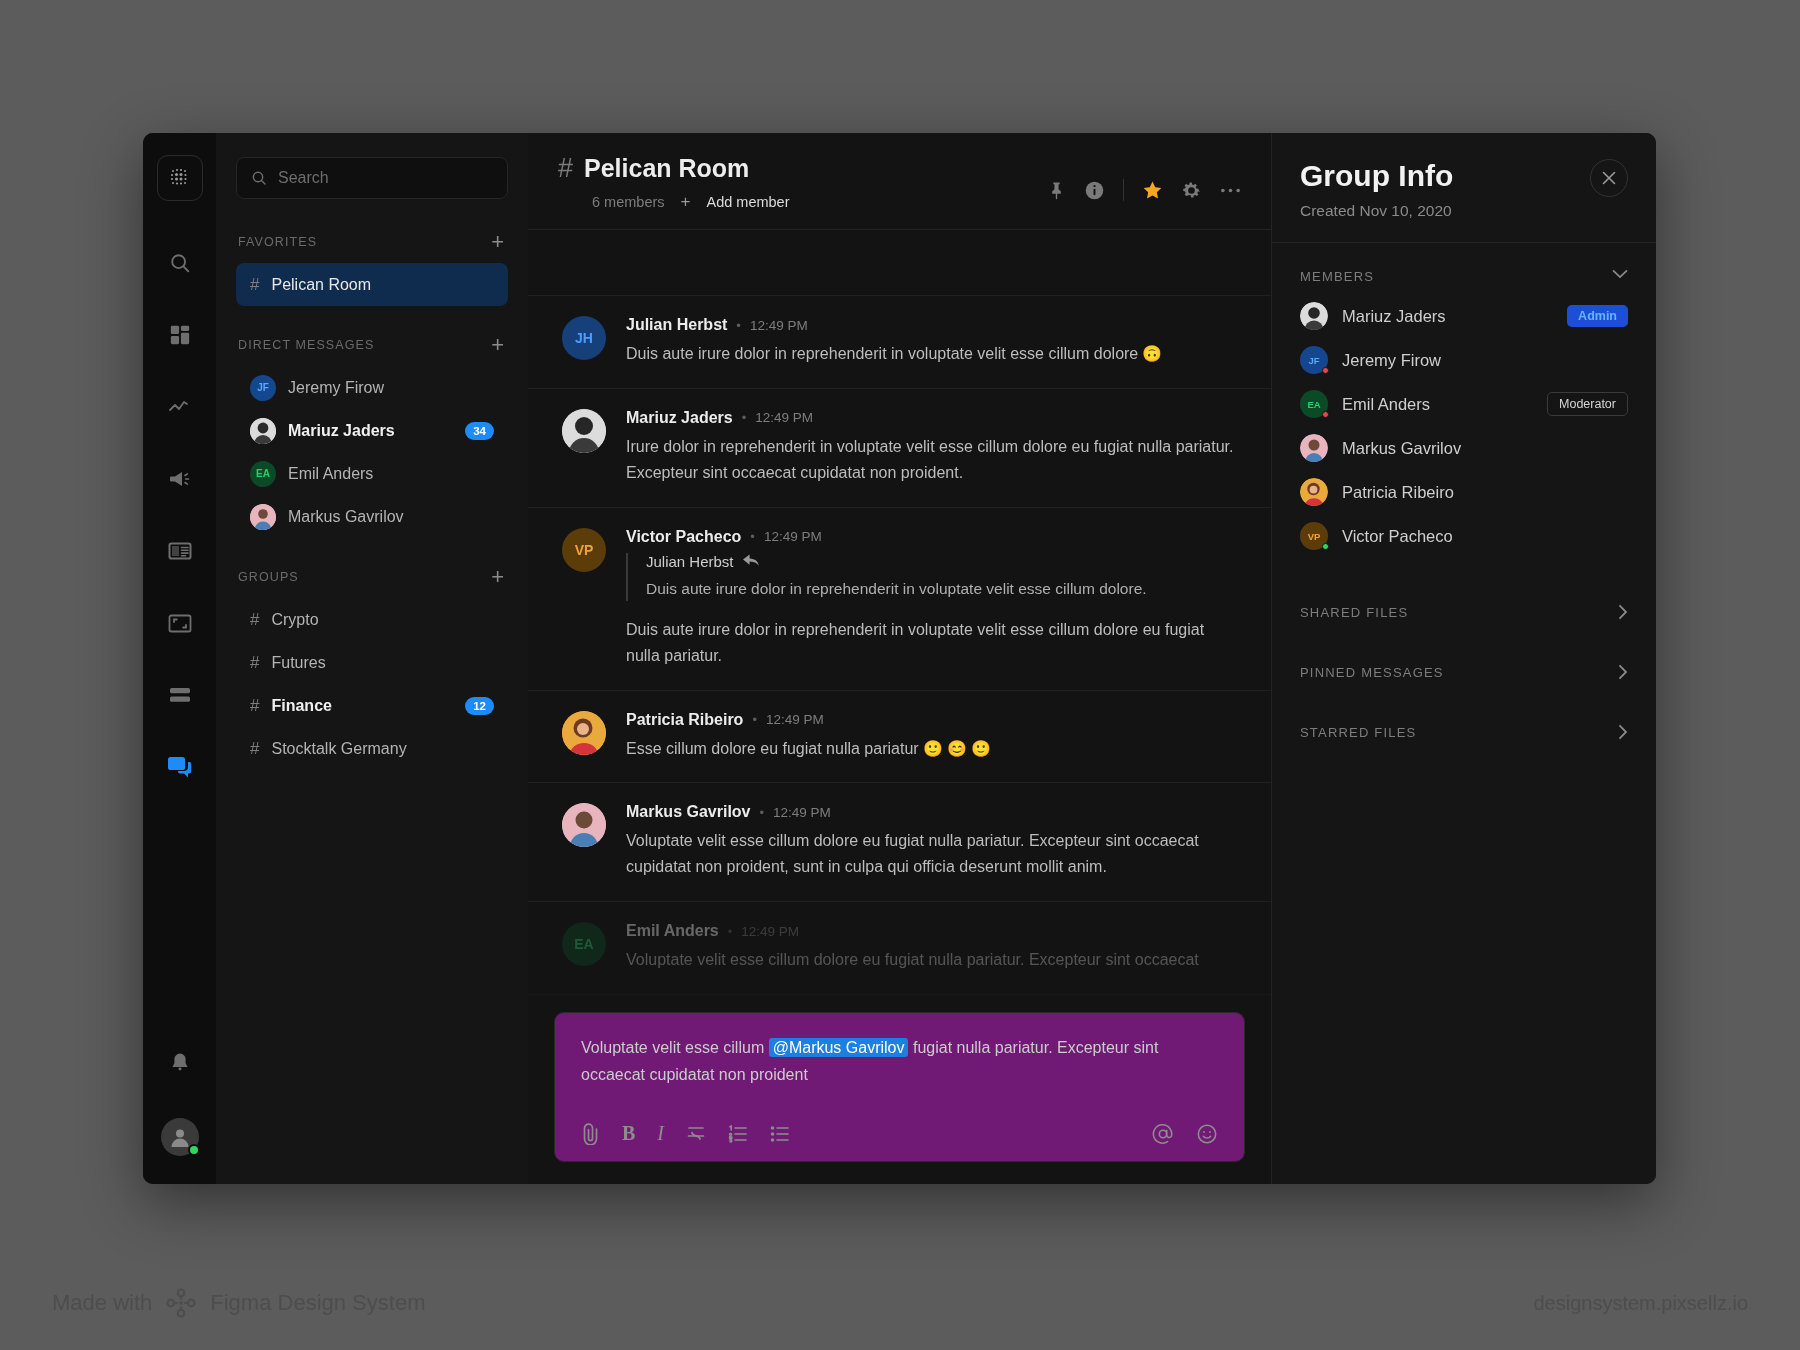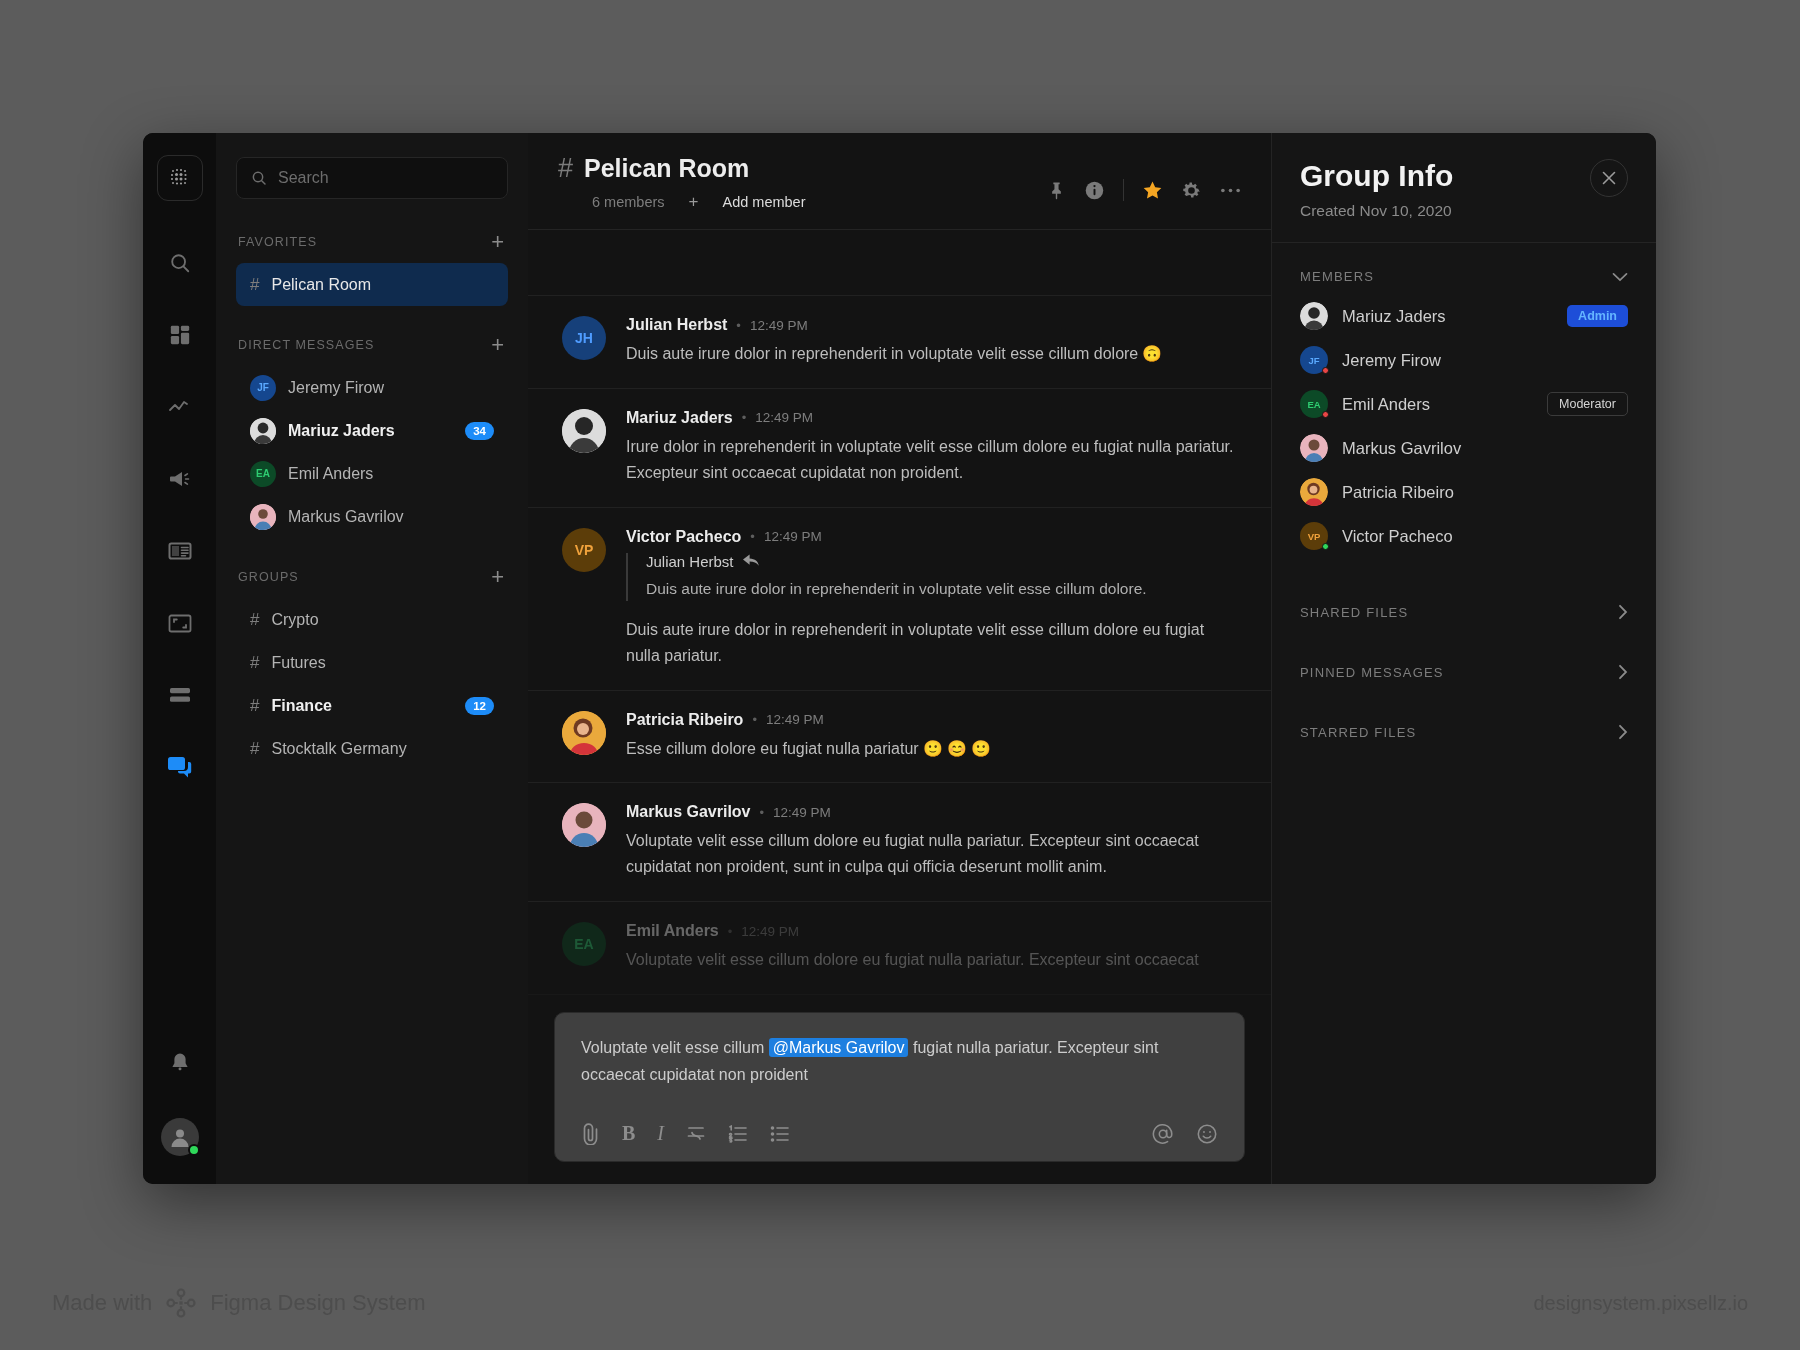--- a/index.html
+++ b/index.html
@@ -103,21 +103,21 @@
   
   .center { flex: 1 1 auto; display: flex; flex-direction: column; background: #131313; min-width: 0; position: relative; }
   .ch-head {
     height: 97px; padding: 20px 30px 0 30px;
     border-bottom: 1px solid #242424;
     display: flex; align-items: flex-start; justify-content: space-between;
   }
   .ch-title { display: flex; align-items: center; gap: 11px; }
   .ch-title .hash { color: #7b7b7b; font-size: 27px; font-weight: 300; }
   .ch-title .t { color: #ededed; font-size: 25px; font-weight: bold; }
-  .ch-sub { display: flex; align-items: center; gap: 24px; margin-top: 9px; margin-left: 34px; }
+  .ch-sub { display: flex; align-items: center; gap: 16px; margin-top: 9px; margin-left: 34px; }
   .ch-sub .mem { color: #7d7d7d; font-size: 14.5px; }
   .ch-sub .addp { color: #9a9a9a; font-size: 17px; line-height: 1; }
   .ch-sub .add { color: #dcdcdc; font-size: 14.5px; cursor: pointer; }
   .ch-tools { display: flex; align-items: center; gap: 18px; margin-top: 26px; color: #7a7a7a; }
   .ch-tools > span { cursor: pointer; display: flex; align-items: center; }
   .vdiv { width: 1px; height: 22px; background: #333; }
   .star { color: #f5a623; }
 
   .msgs { flex: 1 1 auto; overflow: hidden; position: relative; }
   .msg {
@@ -140,21 +140,21 @@
   .quote {
     border-left: 2px solid #3a3a3a; padding-left: 18px; margin: 4px 0 16px 0;
   }
   .qname { color: #cfcfcf; font-size: 15px; display: flex; align-items: center; gap: 9px; margin-bottom: 7px; }
   .qtext { color: #b0b0b0; font-size: 15.5px; line-height: 1.55; }
   .msg.faded { opacity: .38; }
 
   
   .composer {
     position: absolute; left: 26px; right: 26px; bottom: 22px;
-    background: #404040; border: 1px solid #2a2a2a; border-radius: 10px;
+    background: #701a75; border: 1px solid #2a2a2a; border-radius: 10px;
     padding: 22px 26px 16px 26px;
   }
   .comp-text { color: #cccccc; font-size: 16px; line-height: 1.65; }
   .mention { background: #1d7fe0; color: #ffffff; border-radius: 3px; padding: 1px 4px; }
   .comp-tools { display: flex; align-items: center; justify-content: space-between; margin-top: 34px; color: #8d8d8d; }
   .comp-left { display: flex; align-items: center; gap: 22px; }
   .comp-right { display: flex; align-items: center; gap: 22px; }
   .comp-left > span, .comp-right > span { cursor: pointer; display:flex; align-items:center; }
   .bold-i { font-family: "Liberation Serif", serif; font-weight: bold; font-size: 20px; }
   .ital-i { font-family: "Liberation Serif", serif; font-style: italic; font-size: 20px; }
@@ -171,21 +171,21 @@
   }
   .rp-title { color: #f2f2f2; font-size: 30px; font-weight: bold; }
   .rp-sub { color: #8b8b8b; font-size: 15.5px; margin-top: 9px; }
   .close-btn {
     width: 38px; height: 38px; border-radius: 50%;
     border: 1px solid #333; color: #9b9b9b;
     display: flex; align-items: center; justify-content: center;
     cursor: pointer; font-size: 17px; flex: 0 0 38px;
   }
   .rp-sec {
-    display: flex; align-items: center; justify-content: space-between;
+    display: flex; align-items: flex-start; justify-content: space-between;
     padding: 26px 28px 10px 28px;
   }
   .rp-sec .lbl { color: #7d7d7d; font-size: 13px; letter-spacing: 1.2px; }
   .rp-sec .chev { color: #8b8b8b; }
   .mrow {
     display: flex; align-items: center; gap: 14px;
     padding: 8px 28px; height: 44px; cursor: pointer;
   }
   .mrow .mn { color: #cfcfcf; font-size: 16.5px; flex: 1 1 auto; }
   .mav-sm { width: 28px; height: 28px; border-radius: 50%; flex: 0 0 28px; position: relative;

